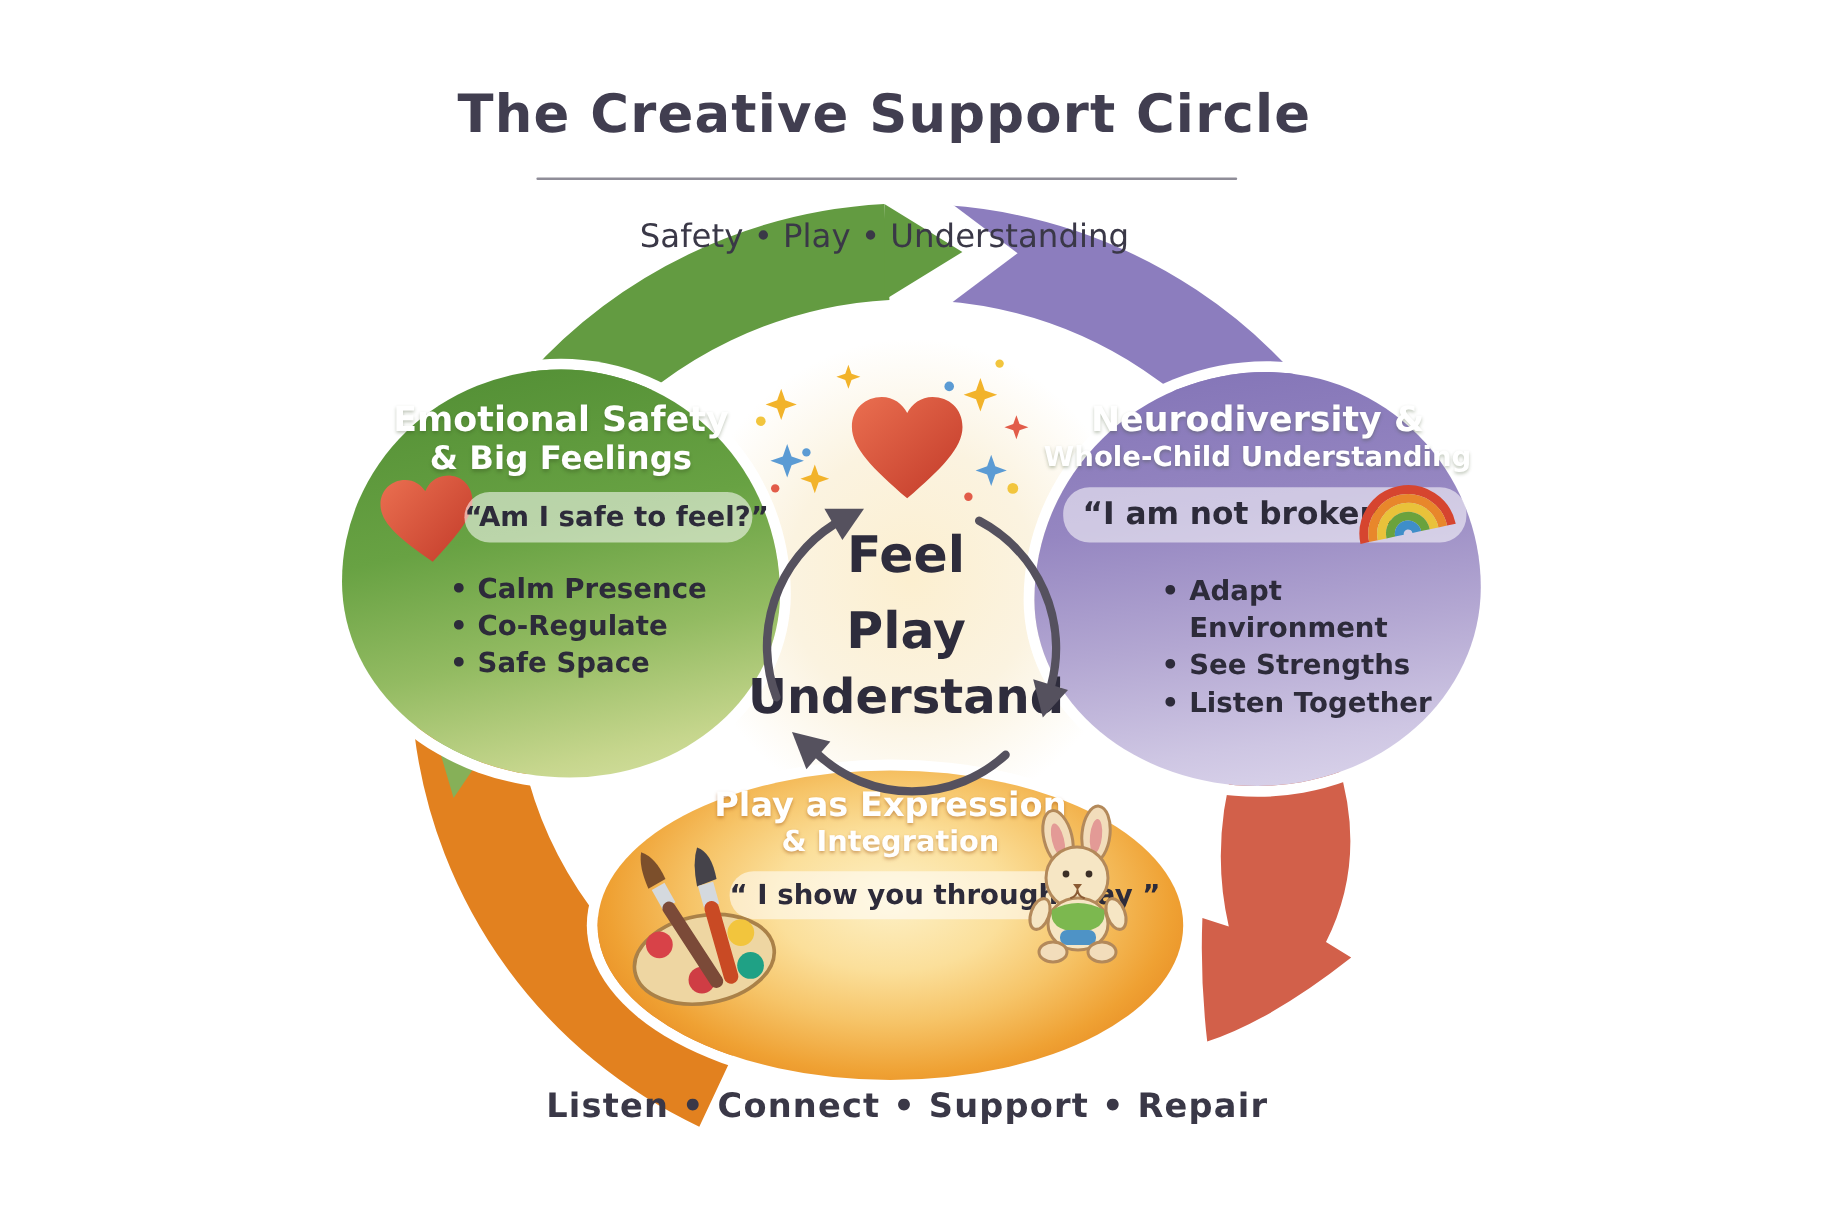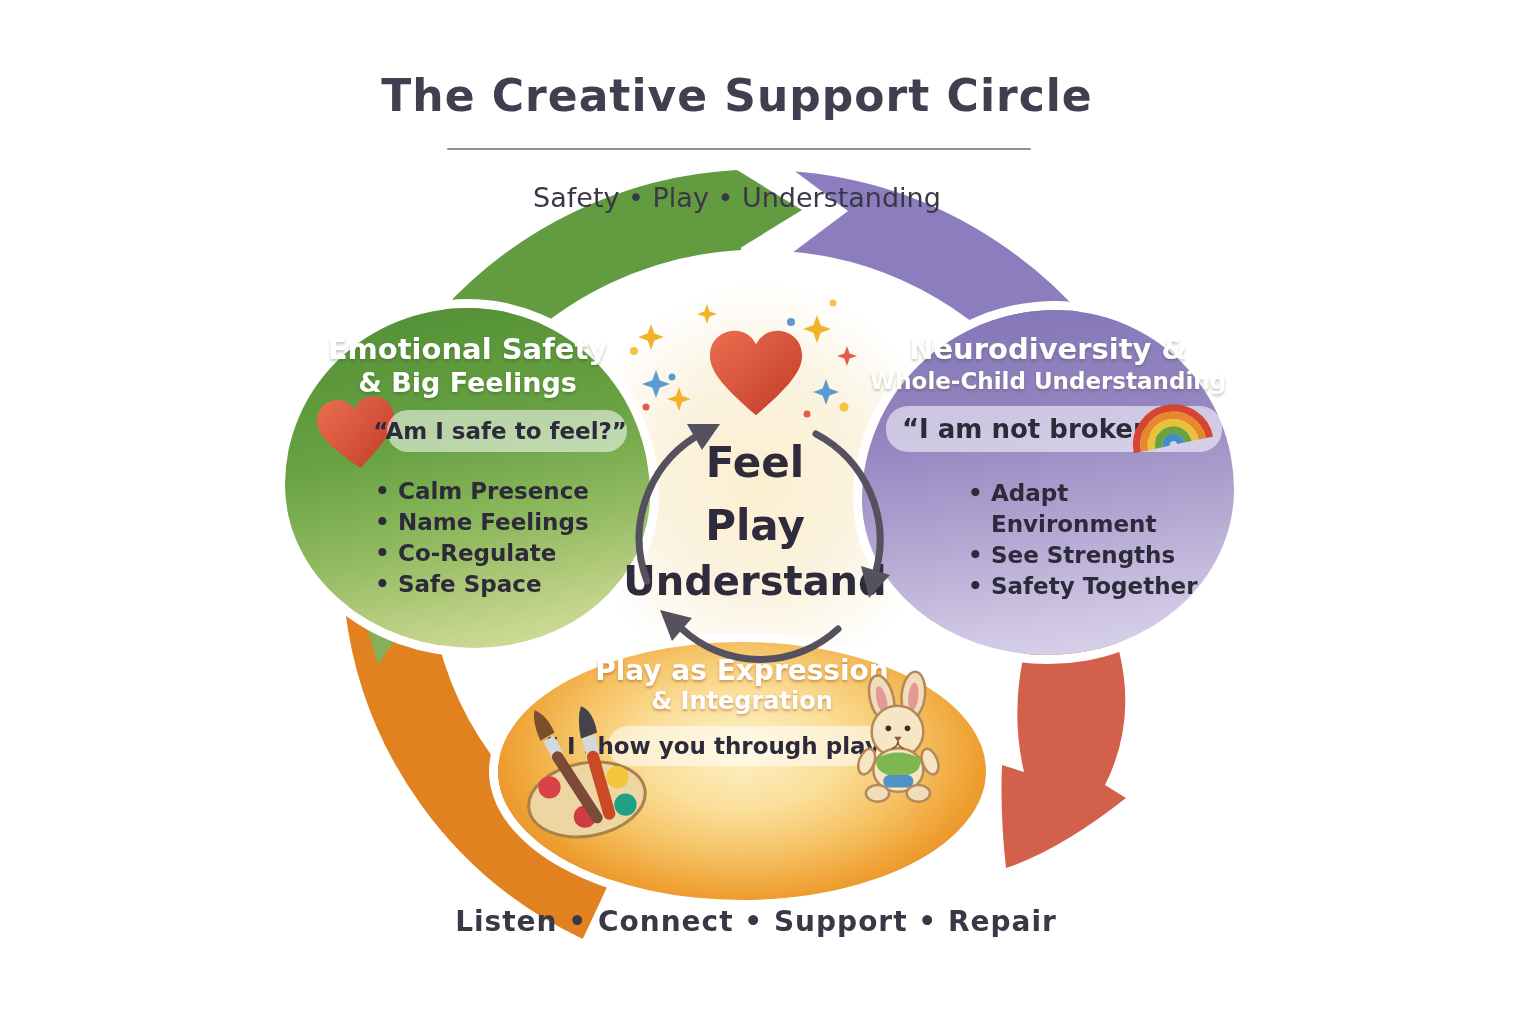--- a/index.html
+++ b/index.html
@@ -17,21 +17,21 @@
     border-radius:50% 50% 48% 52% / 52% 55% 45% 48%;
     background:linear-gradient(168deg,#549036 6%,#68a243 40%,#93bb62 65%,#c6d68d 88%,#d8e2a4 100%);}
   .blob-purple{left:862px;top:310px;width:372px;height:345px;
     border-radius:52% 48% 50% 50% / 55% 52% 48% 45%;
     background:linear-gradient(172deg,#8576b8 5%,#9586c1 35%,#b3a7d2 62%,#cec6e3 85%,#dcd6ec 100%);}
   .blob-orange{left:498px;top:642px;width:488px;height:258px;border-radius:50%;
     background:radial-gradient(ellipse at 50% 42%,#fdf0c6 0%,#fbdf9a 28%,#f6c468 48%,#efa133 68%,#e4821c 86%,#dd7517 100%);}
   .bh{position:absolute;left:0;right:0;text-align:center;color:#ffffff;font-weight:bold;
       text-shadow:0 2px 3px rgba(45,70,25,0.3);}
   .band{position:absolute;background:rgba(255,255,255,0.55);border-radius:22px;
-        display:flex;align-items:center;justify-content:flex-end;
+        display:flex;align-items:center;justify-content:flex-start;
         font-weight:bold;color:#2d2b3a;white-space:nowrap;}
   .bullets{position:absolute;margin:16px;padding:0;list-style:none;font-weight:bold;color:#2d2b3a;font-size:23px;}
   .bullets li{position:relative;padding-left:25px;line-height:31px;}
   .bullets li::before{content:"•";position:absolute;left:2px;}
   
   .glow{left:572px;top:282px;width:376px;height:400px;border-radius:50%;
         background:radial-gradient(closest-side,#fcefd0 0%,#fbf3e0 55%,rgba(251,243,224,0) 100%);}
   .cword{left:605px;width:300px;text-align:center;font-weight:bold;color:#2e2c3c;}
   .w-feel{top:438px;font-size:42px;}
   .w-play{top:501px;font-size:42px;}
@@ -71,21 +71,20 @@
     <div class="bh" style="top:59px;font-size:27px;">&amp; Big Feelings</div>
     <div class="bh" style="top:24px;font-size:29px;">Emotional Safety</div>
     <svg class="abs" style="left:32px;top:90px;transform:rotate(-6deg);" width="80" height="72" viewBox="0 0 100 90">
       <path d="M50,88 C20,62 2,44 2,26 C2,10 14,0 28,0 C38,0 46,6 50,14 C54,6 62,0 72,0 C86,0 98,10 98,26 C98,44 80,62 50,88 Z" fill="url(#heartGrad)"></path>
     </svg>
     <div class="band" style="left:102px;top:102px;width:240px;height:42px;font-size:23px;">
       <span>“Am I safe to feel?”</span>
     </div>
     <ul class="bullets" style="left:72px;top:152px;">
       <li>Calm Presence</li>
-      <li>Name Feelings</li>
       <li>Co-Regulate</li>
       <li>Safe Space</li>
     </ul>
   </div>
 
   <div class="blob blob-purple">
     <div class="bh" style="top:22px;font-size:29px;">Neurodiversity &amp;</div>
     <div class="bh" style="top:58px;font-size:23px;">Whole-Child Understanding</div>
     <div class="band" style="left:24px;top:96px;width:320px;height:46px;font-size:26px;justify-content:flex-start;padding-left:16px;">
       <span>“I am not broken.</span>
@@ -93,21 +92,21 @@
     <svg class="abs" style="left:266px;top:88px;transform:rotate(-12deg);" width="82" height="52" viewBox="0 0 100 60">
       <path d="M 5 56 A 45 45 0 0 1 95 56" fill="none" stroke="#d6452f" stroke-width="9"></path>
       <path d="M 14 56 A 36 36 0 0 1 86 56" fill="none" stroke="#e8872b" stroke-width="9"></path>
       <path d="M 23 56 A 27 27 0 0 1 77 56" fill="none" stroke="#e9c23a" stroke-width="9"></path>
       <path d="M 32 56 A 18 18 0 0 1 68 56" fill="none" stroke="#6aa23d" stroke-width="9"></path>
       <path d="M 41 56 A 9 9 0 0 1 59 56" fill="none" stroke="#3f8ec9" stroke-width="9"></path>
     </svg>
     <ul class="bullets" style="left:88px;top:152px;">
       <li>Adapt Environment</li>
       <li>See Strengths</li>
-      <li>Safety Together</li>
+      <li>Listen Together</li>
     </ul>
   </div>
 
   <div class="blob blob-orange">
     <div class="bh" style="top:12px;font-size:28px;text-shadow:0 2px 3px rgba(150,70,10,0.45);">Play as Expression</div>
     <div class="bh" style="top:45px;font-size:24px;text-shadow:0 2px 3px rgba(150,70,10,0.45);">&amp; Integration</div>
     <div class="band" style="left:110px;top:84px;width:295px;height:40px;font-size:23px;">
       <span>“ I show you through play ”</span>
     </div>
 

